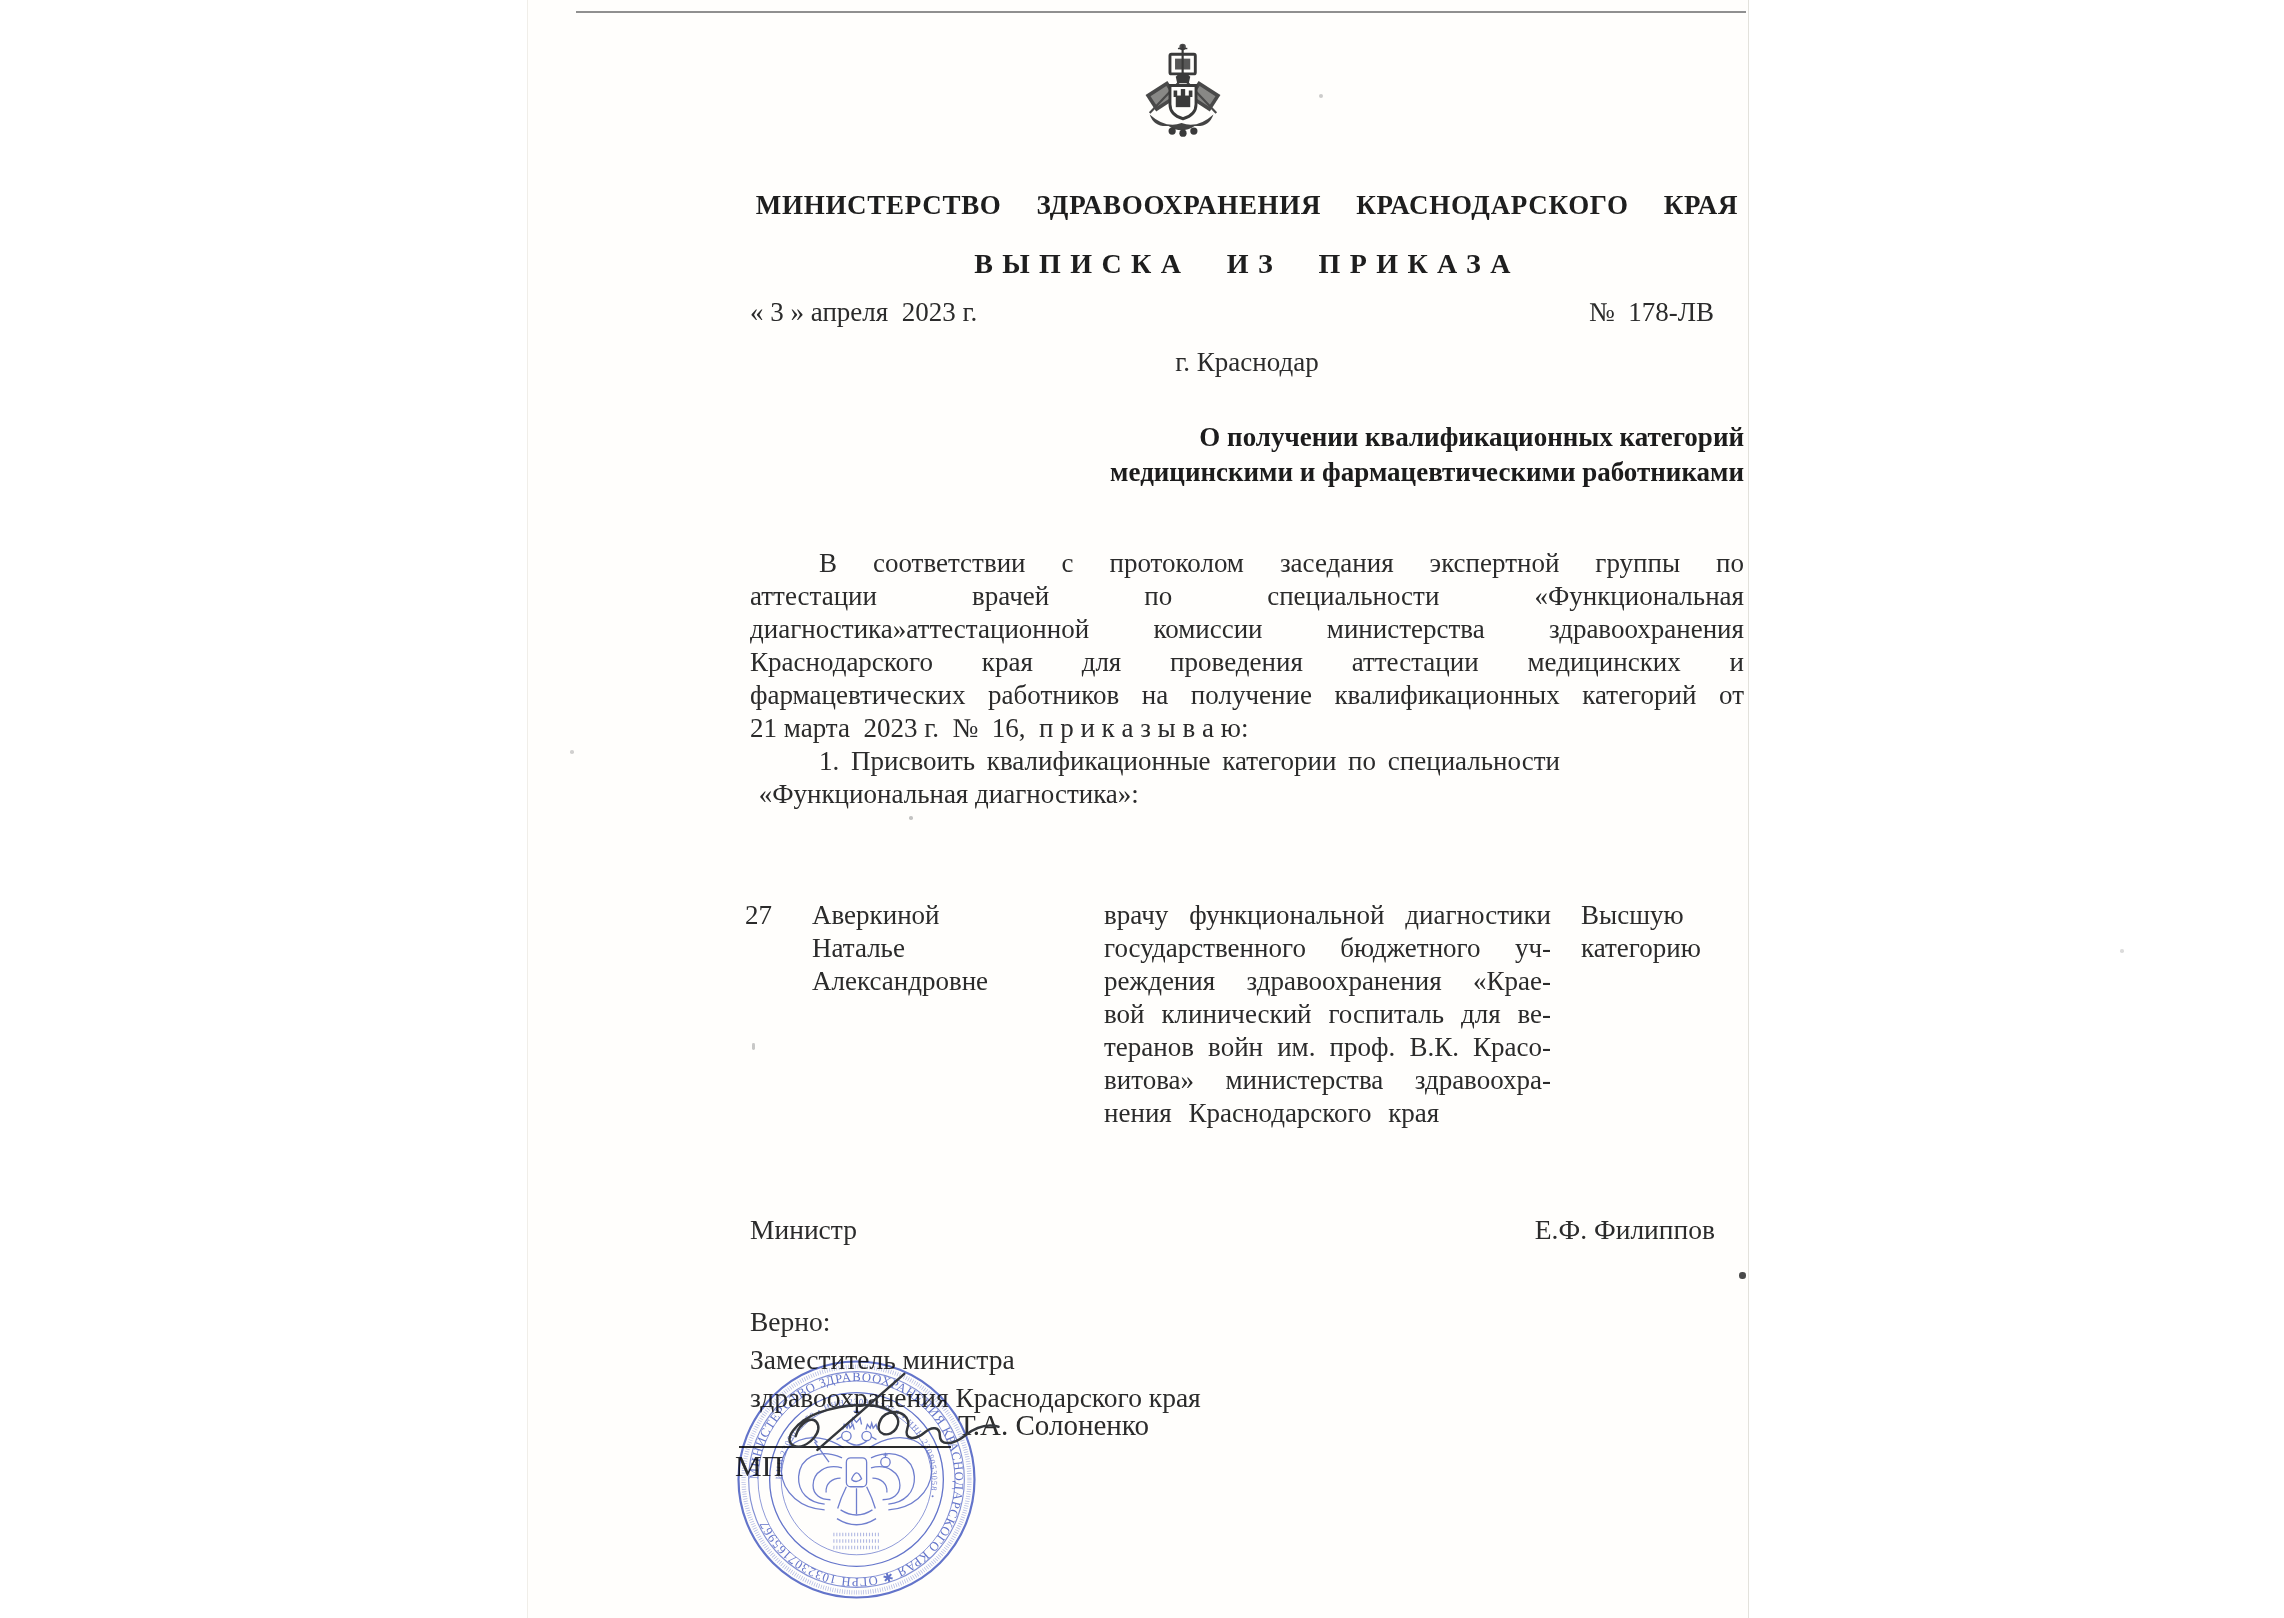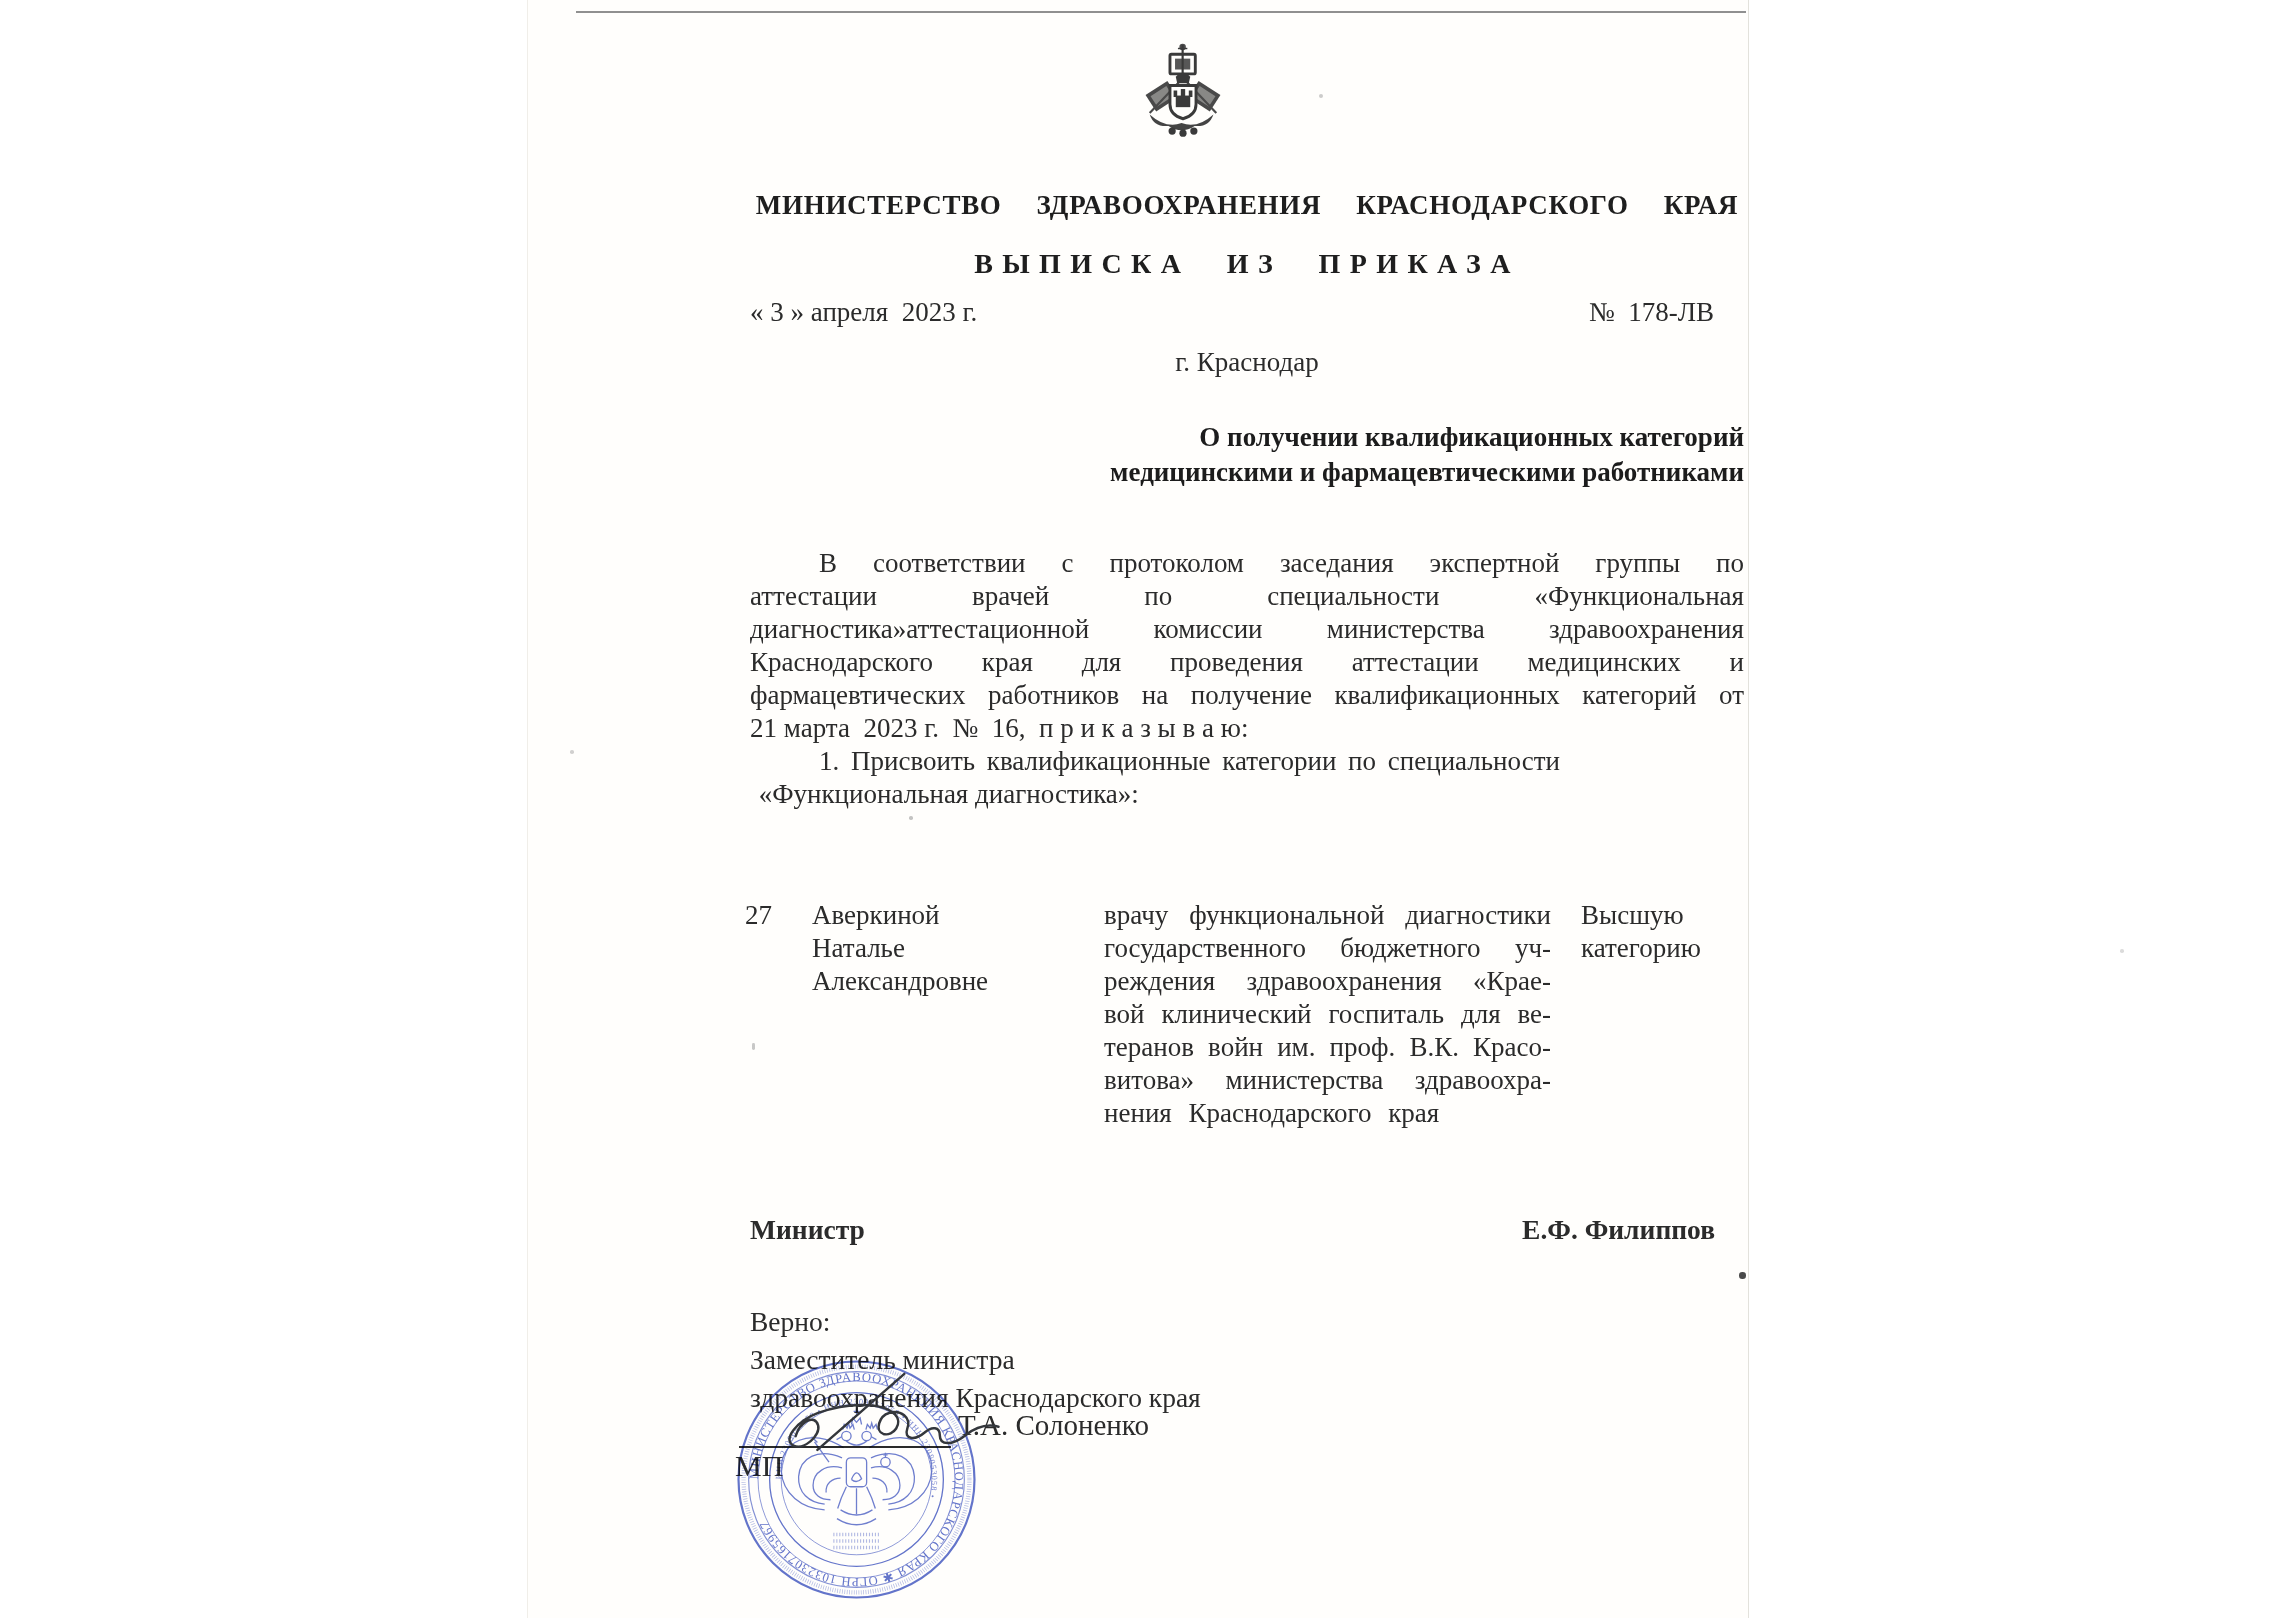--- a/index.html
+++ b/index.html
@@ -25,21 +25,21 @@
   .indent{text-indent:69px;}
   .smindent{text-indent:8.7px;}
   .ws6{word-spacing:5px;}
   .tcol{top:873px;font-size:27px;line-height:33px;margin-top:26px;}
   .rownum{left:745px;width:51px;}
   .namecol{left:812px;width:217px;}
   .poscol{left:1104px;width:447px;}
   .poscol .jline{text-align:justify;text-align-last:justify;}
   .poscol .lastline{word-spacing:10px;}
   .catcol{left:1581px;width:170px;}
-  .ministerrow{top:1214px;display:flex;justify-content:space-between;font-size:27.5px;font-weight:bold;}
+  .ministerrow{top:1214px;display:flex;justify-content:space-between;font-size:27.5px;}
   .ministerrow .mname{margin-right:29px;}
   .verno{left:750px;top:1303px;font-size:27.5px;line-height:38px;}
   .sigline{left:739px;top:1446px;width:212px;height:0;border-top:2.2px solid #2a2a2a;}
   .deputyname{left:958px;top:1409px;font-size:29px;}
   .mp{left:735px;top:1449px;font-size:30px;}
   .emblem{left:1138px;top:42px;width:90px;height:97px;}
   .sealwrap{left:732px;top:1355px;width:249px;height:249px;mix-blend-mode:multiply;opacity:.88;}
   .sigsvg{left:0;top:0;width:2284px;height:1618px;pointer-events:none;}
   .speck{position:absolute;border-radius:50%;}
 </style>

